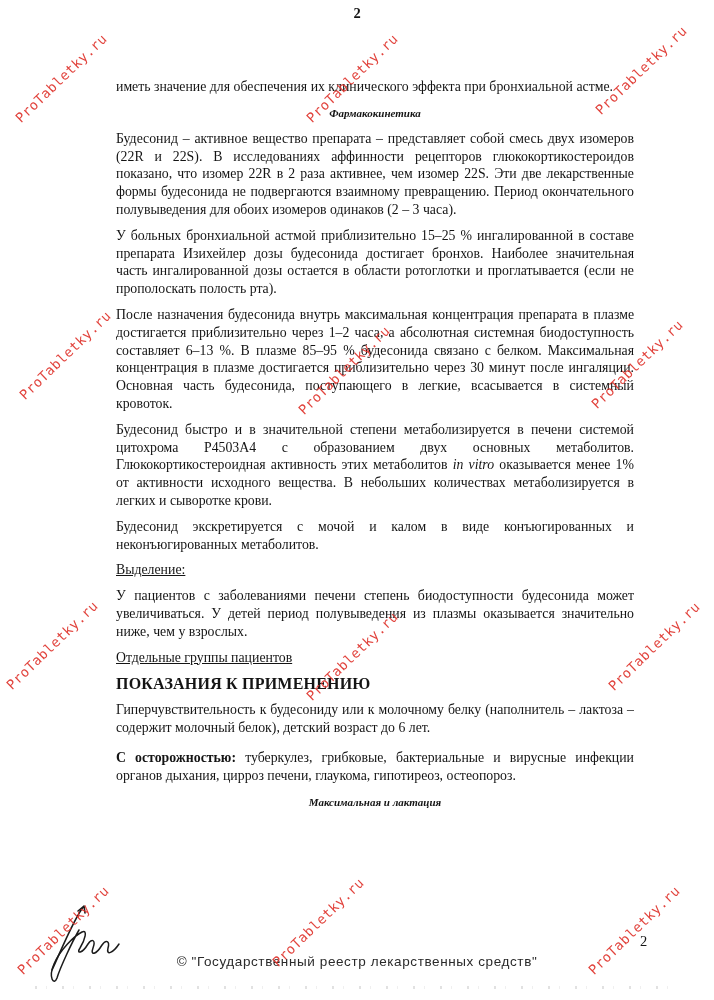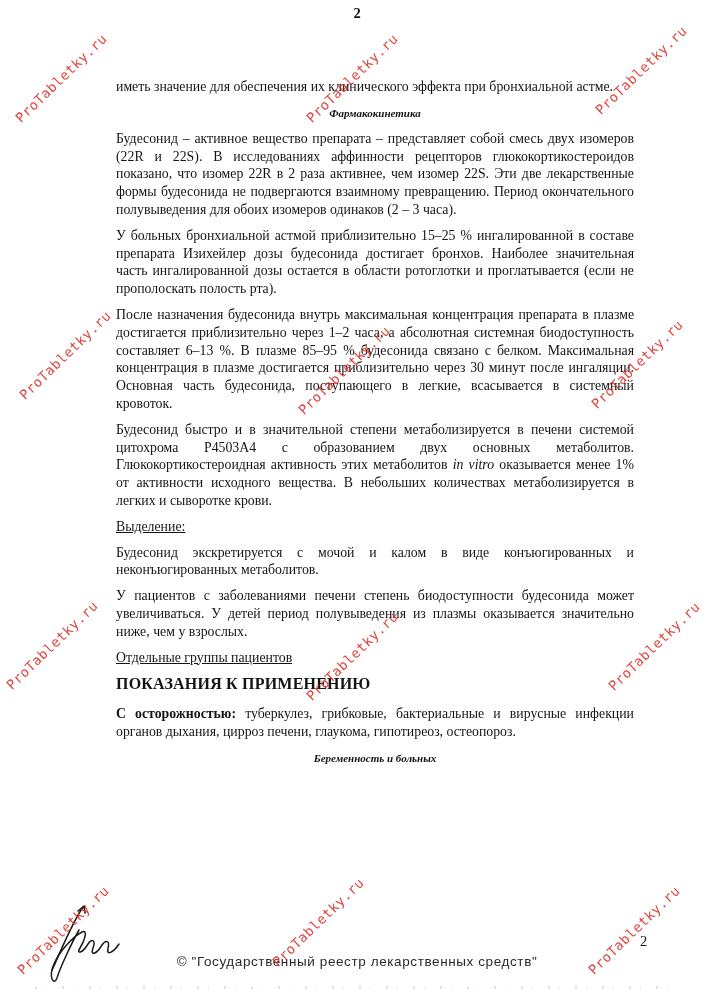--- a/index.html
+++ b/index.html
@@ -89,32 +89,33 @@
   <div class="content">
 
     <p>иметь значение для обеспечения их клинического эффекта при бронхиальной астме.</p>
 
     <p class="h-pharma">Фармакокинетика</p>
     <p>Будесонид – активное вещество препарата – представляет собой смесь двух изомеров (22R и 22S). В исследованиях аффинности рецепторов глюкокортикостероидов показано, что изомер 22R в 2 раза активнее, чем изомер 22S. Эти две лекарственные формы будесонида не подвергаются взаимному превращению. Период окончательного полувыведения для обоих изомеров одинаков (2 – 3 часа).</p>
     <p>У больных бронхиальной астмой приблизительно 15–25 % ингалированной в составе препарата Изихейлер дозы будесонида достигает бронхов. Наиболее значительная часть ингалированной дозы остается в области ротоглотки и проглатывается  (если не прополоскать полость рта).</p>
     <p>После назначения будесонида внутрь максимальная концентрация препарата в плазме достигается приблизительно через 1–2 часа, а абсолютная системная биодоступность составляет 6–13 %. В плазме 85–95 % будесонида связано с белком. Максимальная концентрация в плазме достигается приблизительно через 30 минут после ингаляции. Основная часть будесонида, поступающего в легкие, всасывается в системный кровоток.</p>
     <p><span>Будесонид быстро и в значительной степени метаболизируется в печени системой цитохрома Р4503А4 с образованием двух основных метаболитов. Глюкокортикостероидная активность этих метаболитов </span><span class="italic">in vitro</span><span> оказывается менее 1% от активности исходного вещества. В небольших количествах метаболизируется в легких и сыворотке крови.</span></p>
 
+    <p>Будесонид экскретируется с мочой и калом в виде конъюгированных и неконъюгированных метаболитов.</p>
     <p><span class="h-underline">Выделение:</span></p>
-    <p>Будесонид экскретируется с мочой и калом в виде конъюгированных и неконъюгированных метаболитов.</p>
 
     <p>У пациентов с заболеваниями печени степень биодоступности будесонида может увеличиваться. У детей период полувыведения из плазмы оказывается значительно ниже, чем у взрослых.</p>
     <p><span class="h-underline">Отдельные группы пациентов</span></p>
 
     <p class="h-section">ПОКАЗАНИЯ К ПРИМЕНЕНИЮ</p>
 
+    <p>Гиперчувствительность к будесониду или к молочному белку (наполнитель – лактоза – содержит молочный белок), детский возраст до 6 лет.</p>
 
     <p class="p-gap"><span class="bold-italic">С осторожностью:</span><span> туберкулез, грибковые, бактериальные и вирусные инфекции органов дыхания, цирроз печени, глаукома, гипотиреоз, остеопороз.</span></p>
 
-    <p class="h-pharma">Беременность и больных</p>
+    <p class="h-pharma">Максимальная и лактация</p>
 
   </div>
 
   <svg class="signature" width="110" height="85" viewBox="0 0 110 85" fill="none">
     <path d="M22 72 C30 55, 44 20, 54 8 M54 8 L48 13 M54 8 L55 15" stroke="#1b1b1b" stroke-width="1.6" stroke-linecap="round" fill="none"></path>
     <path d="M49 32 C42 44, 30 70, 27 80 C24 88, 18 80, 24 66 C30 52, 44 38, 52 34
              C58 31, 55 42, 50 50 C46 56, 52 56, 58 46 C62 40, 66 42, 63 50
              C60 58, 66 57, 72 47 C76 41, 80 43, 78 50 C76 58, 83 55, 89 46" stroke="#1b1b1b" stroke-width="1.5" stroke-linecap="round" fill="none"></path>
   </svg>
 

